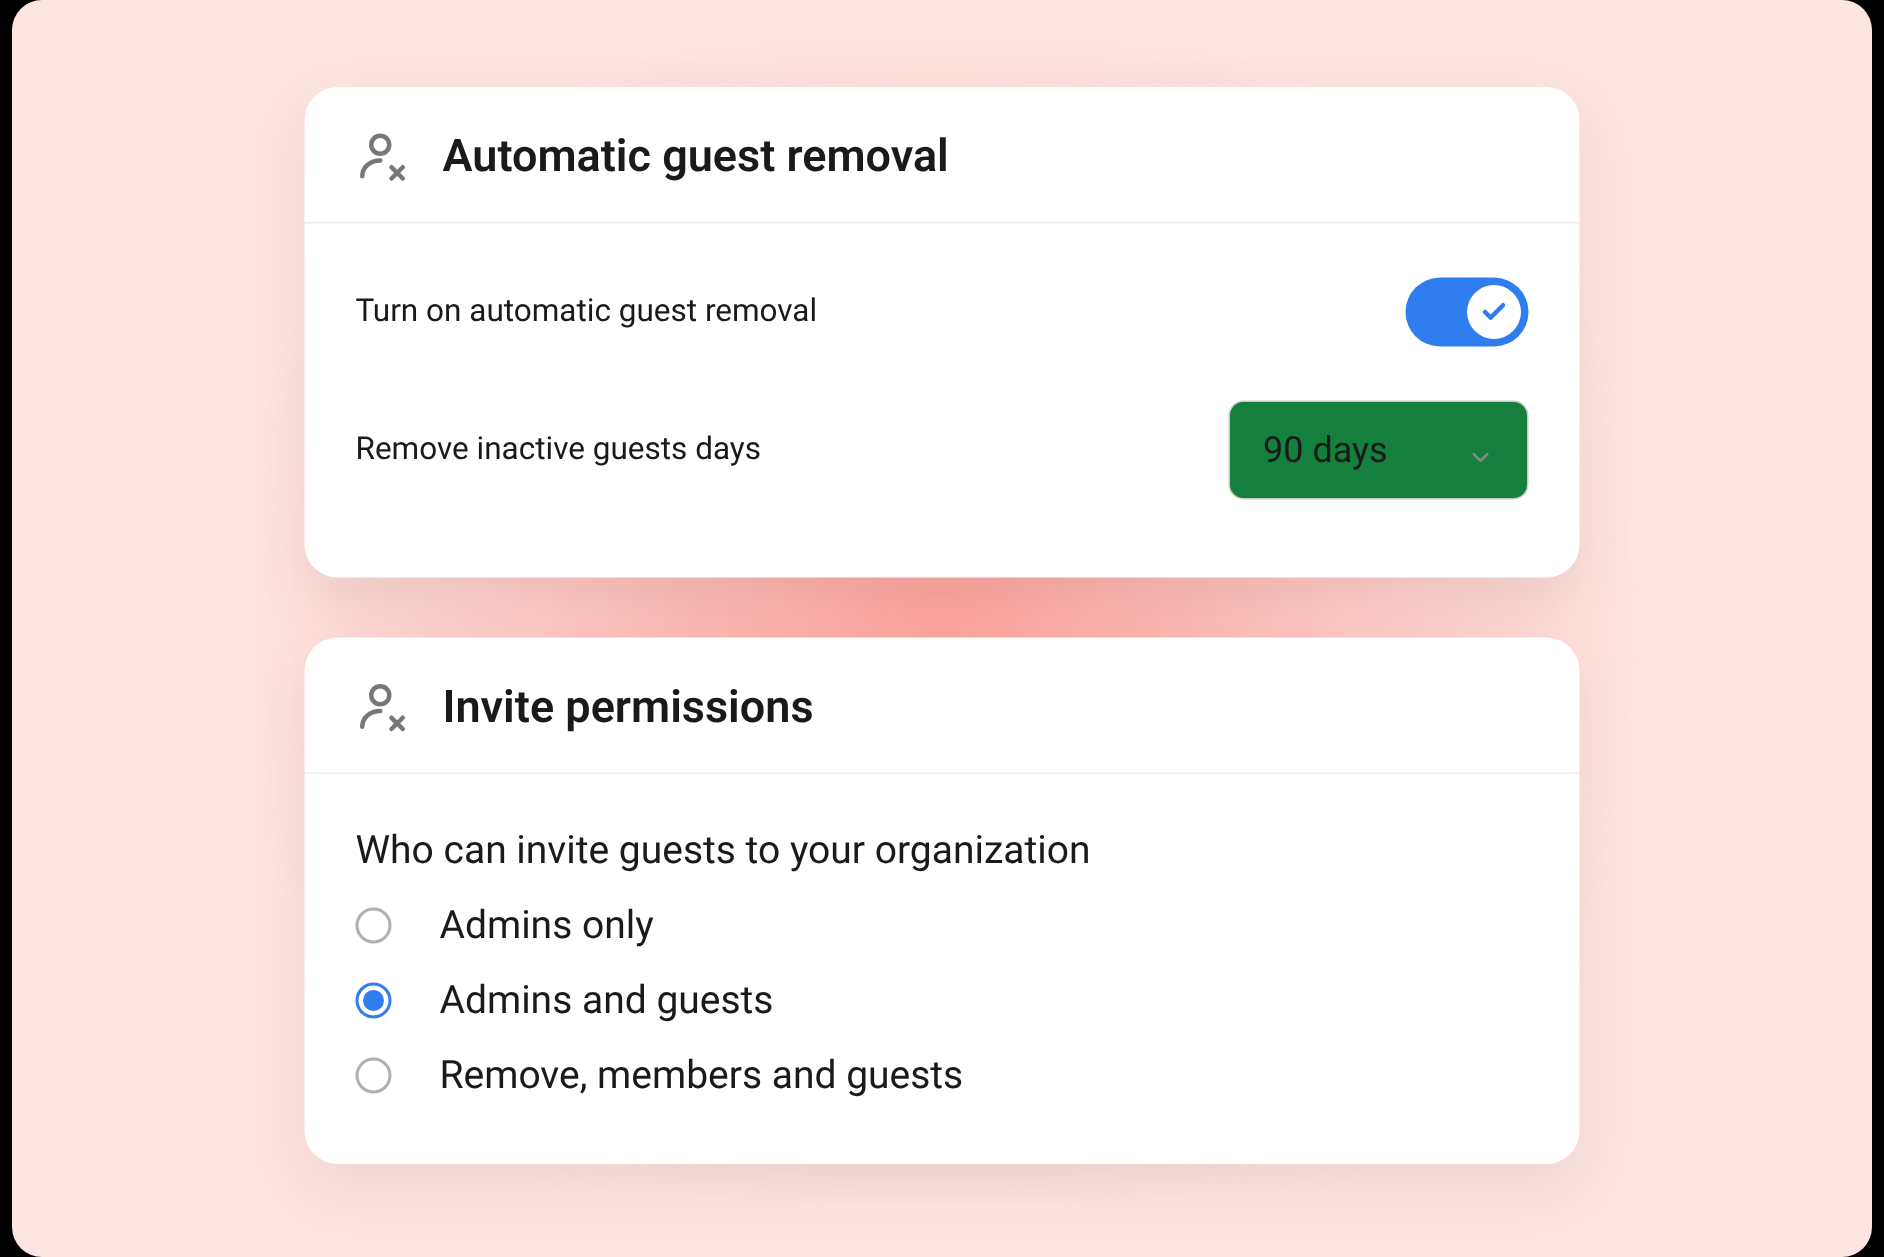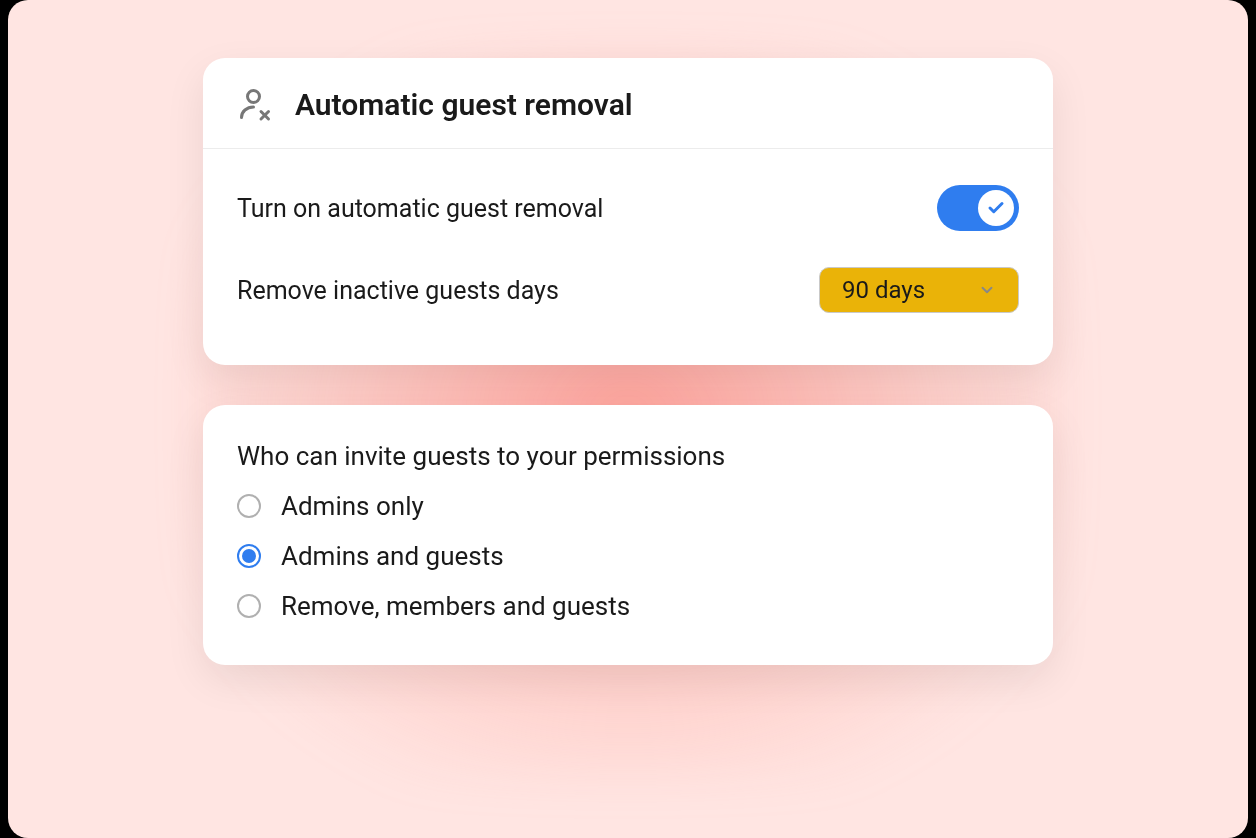--- a/index.html
+++ b/index.html
@@ -62,21 +62,21 @@
     .card-body {
       padding: 18px 34px 34px 34px;
     }
     .row {
       display: flex;
       align-items: center;
       justify-content: space-between;
       padding: 18px 0;
     }
     .label {
-      font-size: 25px;
+      font-size: 21px;
       color: #1a1a1a;
     }
     .heading-label {
       font-size: 26px;
       color: #1a1a1a;
       padding: 18px 0 10px 0;
     }
     
     .toggle {
       width: 82px;
@@ -99,42 +99,42 @@
       justify-content: center;
     }
     .toggle-check {
       width: 18px;
       height: 18px;
     }
     
     .select {
       border: 1px solid #c9c9c9;
       border-radius: 10px;
-      padding: 8px 22px;
+      padding: 18px 22px;
       width: 200px;
       display: flex;
-      align-items: center;
+      align-items: flex-end;
       justify-content: space-between;
       cursor: pointer;
-      background: #eab308;
+      background: #15803d;
     }
     .select-value {
       font-size: 24px;
       color: #1a1a1a;
     }
     .chevron {
       width: 18px;
       height: 18px;
       color: #888;
     }
     
     .radio-item {
       display: flex;
       align-items: center;
-      gap: 20px;
+      gap: 32px;
       padding: 10px 0;
       cursor: pointer;
     }
     .radio {
       width: 24px;
       height: 24px;
       border: 2px solid #b0b0b0;
       border-radius: 50%;
       display: flex;
       align-items: center;
@@ -195,22 +195,31 @@
           <span class="select-value">90 days</span>
           <svg class="chevron" viewBox="0 0 24 24" fill="none" stroke="currentColor" stroke-width="2.5" stroke-linecap="round" stroke-linejoin="round">
             <polyline points="6 9 12 15 18 9"></polyline>
           </svg>
         </div>
       </div>
     </div>
   </div>
 
   <div class="card">
+    <div class="card-header">
+      <svg class="user-x-icon" viewBox="0 0 24 24" fill="none" stroke="currentColor" stroke-width="2" stroke-linecap="round" stroke-linejoin="round">
+        <circle cx="11" cy="7" r="4"></circle>
+        <path d="M3 21c0-4 3.5-7 8-7"></path>
+        <line x1="16" y1="17" x2="21" y2="22"></line>
+        <line x1="21" y1="17" x2="16" y2="22"></line>
+      </svg>
+      <div class="card-title">Invite permissions</div>
+    </div>
     <div class="card-body">
-      <div class="heading-label">Who can invite guests to your permissions</div>
+      <div class="heading-label">Who can invite guests to your organization</div>
 
       <div class="radio-item">
         <div class="radio"></div>
         <div class="radio-label">Admins only</div>
       </div>
 
       <div class="radio-item">
         <div class="radio selected"></div>
         <div class="radio-label">Admins and guests</div>
       </div>

